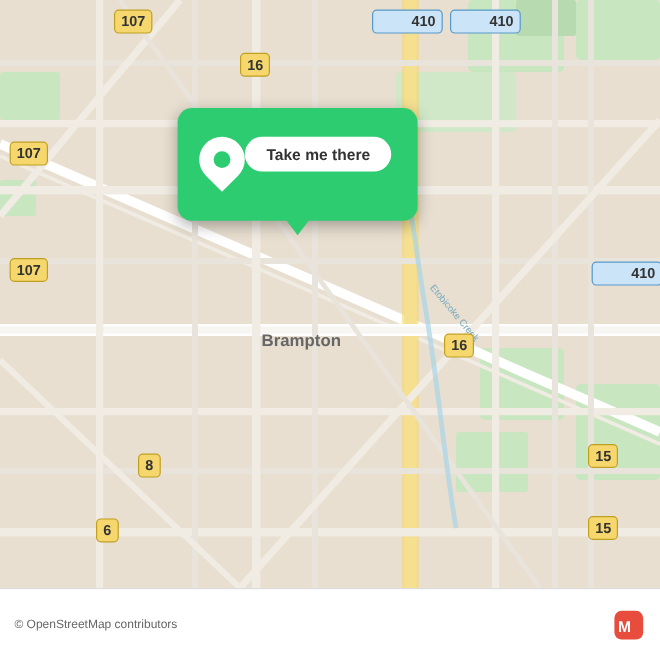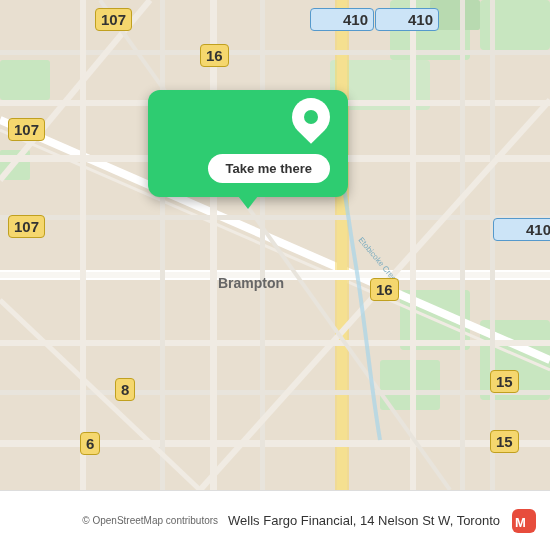--- a/index.html
+++ b/index.html
@@ -20,24 +20,24 @@
     }
 
     
     #popup {
       position: absolute;
       top: 90px;
       left: 148px;
       width: 200px;
       background-color: #2ecc71;
       border-radius: 12px;
-      padding: 8px 18px 14px;
-      display: flex;
-      flex-direction: column;
-      align-items: flex-end;
+      padding: 24px 18px 14px;
+      display: flex;
+      flex-direction: row;
+      align-items: flex-start;
       box-shadow: 0 4px 12px rgba(0,0,0,0.3);
       z-index: 10;
     }
 
     #popup::after {
       content: '';
       position: absolute;
       bottom: -12px;
       left: 50%;
       transform: translateX(-50%);
@@ -85,42 +85,41 @@
       white-space: nowrap;
     }
 
     
     .route-badge {
       position: absolute;
       background-color: #f5d76e;
       border: 1.5px solid #c0a020;
       border-radius: 4px;
       padding: 2px 5px;
-      font-size: 15px;
+      font-size: 12px;
       font-weight: bold;
       color: #333;
       z-index: 5;
     }
     .route-badge-blue {
       background-color: #cce4f7;
       border-color: #5599cc;
       padding-left: 32px;
     }
 
     
     #bottom-bar {
       width: 550px;
       height: 60px;
       background-color: #ffffff;
       border-top: 1px solid #ddd;
       display: flex;
       align-items: center;
       padding: 0 12px;
       gap: 10px;
-      text-align: right;
     }
 
     .copyright-text {
       font-size: 10px;
       color: #666;
       flex: 1;
     }
 
     .location-text {
       font-size: 13px;
@@ -225,20 +224,19 @@
         <div class="pin-icon-inner"></div>
       </div>
     </div>
     <button id="take-me-there-btn">Take me there</button>
   </div>
 
 </div>
 
 <div id="bottom-bar">
   <span class="copyright-text">© OpenStreetMap contributors</span>
-  <span class="location-text">Wells Fargo Financial, 14 Nelson St W, Toronto</span>
   <div class="moovit-logo">
     <svg class="moovit-icon" viewBox="0 0 28 28">
       <rect x="2" y="2" width="24" height="24" rx="6" fill="#e74c3c"></rect>
       <text x="5" y="20" font-size="13" font-weight="bold" fill="white" font-family="Arial">M</text>
     </svg>
   </div>
 </div>
 
 </body></html>

